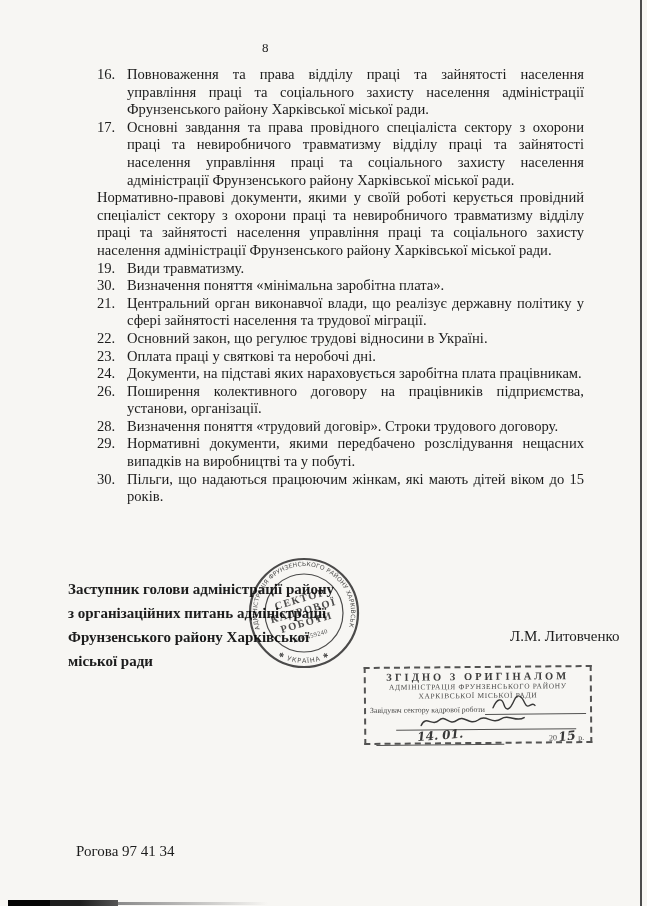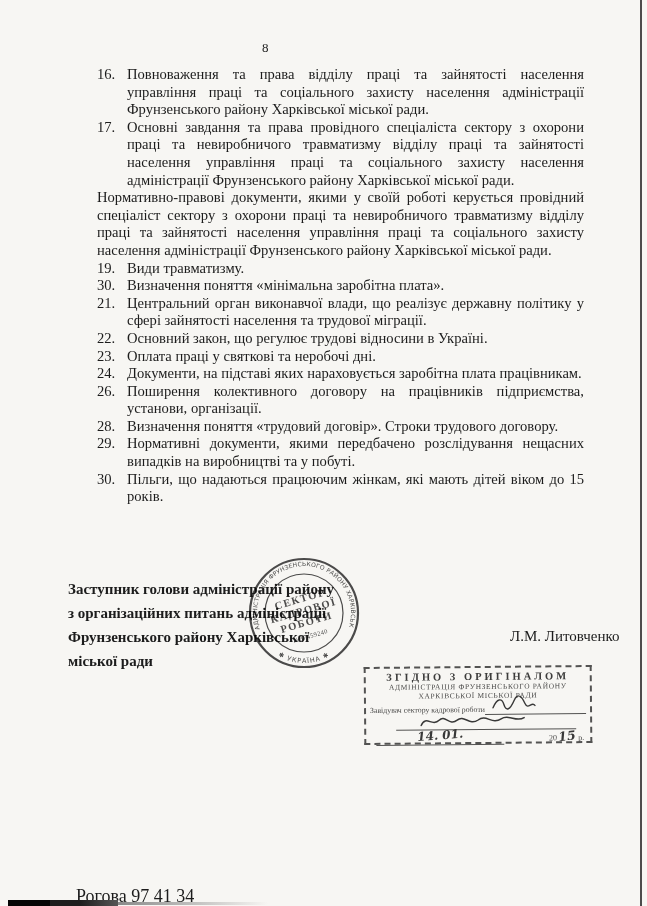--- a/index.html
+++ b/index.html
@@ -8,21 +8,21 @@
     background:#f7f6f3;color:#1c1c1c;overflow:hidden;
     font-family:"Liberation Serif",serif;
   }
   .page-number{position:absolute;top:40px;left:262px;font-size:13px;}
   .q-list{position:absolute;top:54px;left:85px;width:487px;margin:12px;padding:0;list-style:none;}
   .q-item{display:flex;font-size:14.6px;line-height:17.6px;}
   .q-num{flex:0 0 30px;width:30px;}
   .q-text{flex:1;text-align:justify;text-align-last:left;}
   .sig-block{position:absolute;top:577px;left:68px;width:330px;font-size:15px;line-height:24px;font-weight:bold;}
   .sig-name{position:absolute;top:628px;left:468px;font-size:15px;margin-left:42px;}
-  .footer{position:absolute;top:886px;left:76px;font-size:18px;}
+  .footer{position:absolute;top:843px;left:76px;font-size:15px;}
 
   .round-stamp{position:absolute;top:553px;left:244px;mix-blend-mode:multiply;opacity:.85;}
 
   .rect-stamp{
     position:absolute;top:666px;left:364px;width:228px;height:78px;
     border:2px dashed #565656;box-sizing:border-box;color:#4a4a4a;
     mix-blend-mode:multiply;transform:rotate(-0.5deg);
     font-family:"Liberation Serif",serif;
   }
   .rs-title{margin-top:3px;text-align:center;font-size:10.5px;letter-spacing:3px;color:#3e3e3e;font-weight:bold;white-space:nowrap;}

